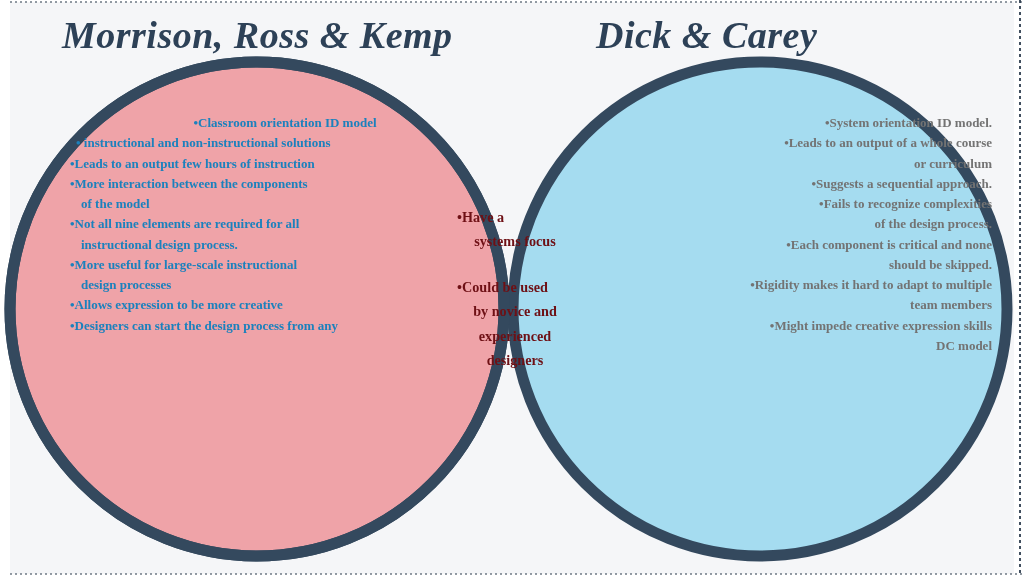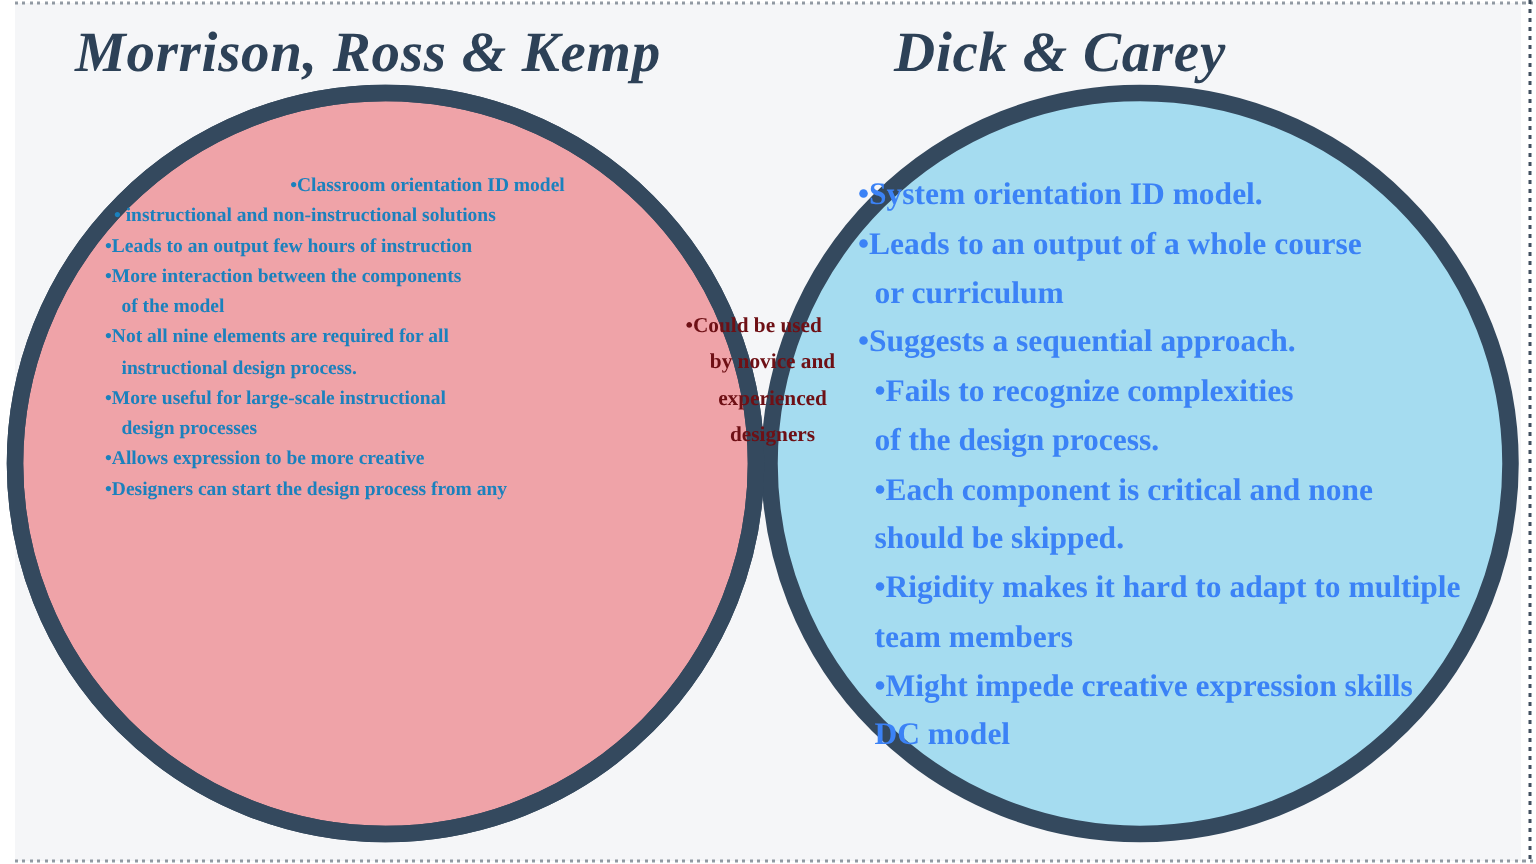--- a/index.html
+++ b/index.html
@@ -50,21 +50,21 @@
   
   .title {
     position: absolute;
     font-weight: bold;
     font-style: italic;
     font-size: 38px;
     color: #2d4157;
     white-space: nowrap;
     letter-spacing: .5px;
   }
-  #title-left  { left: 50px;  top: 13px; text-align: center; }
+  #title-left  { left: 62px;  top: 13px; text-align: center; }
   #title-right { left: 596px; top: 13px; }
 
   
   .bullets {
     position: absolute;
     font-weight: bold;
     line-height: 1.56;
   }
   .bullets .line { white-space: nowrap; }
   .bullets .line.indent { padding-left: 11px; }
@@ -76,22 +76,23 @@
     font-size: 13px;
     color: #1b81bd;
   }
   #left-bullets .line.center  { text-align: center; }
   #left-bullets .line.c2      { padding-left: 6px; }
 
   #right-bullets {
     left: 572px;
     top: 113px;
     width: 420px;
-    font-size: 21px;
-    color: #3b82f6;
+    font-size: 13px;
+    color: #737373;
+    text-align: right;
   }
 
   #center-bullets {
     left: 455px;
     top: 205px;
     width: 120px;
     font-size: 14.2px;
     color: #6e1015;
     text-align: center;
     line-height: 1.72;
@@ -156,20 +157,24 @@
     <div class="line indent">•Each component is critical and none</div>
     <div class="line indent">should be skipped.</div>
     <div class="line indent">•Rigidity makes it hard to adapt to multiple</div>
     <div class="line indent">team members</div>
     <div class="line indent">•Might impede creative expression skills</div>
     <div class="line indent">DC model</div>
   </div>
 
   <div class="bullets" id="center-bullets">
     <div class="group">
+      <div class="line left">•Have a</div>
+      <div class="line">systems focus</div>
+    </div>
+    <div class="group">
       <div class="line left">•Could be used</div>
       <div class="line">by novice and</div>
       <div class="line">experienced</div>
       <div class="line">designers</div>
     </div>
   </div>
 
 </div>
 
 </body></html>

